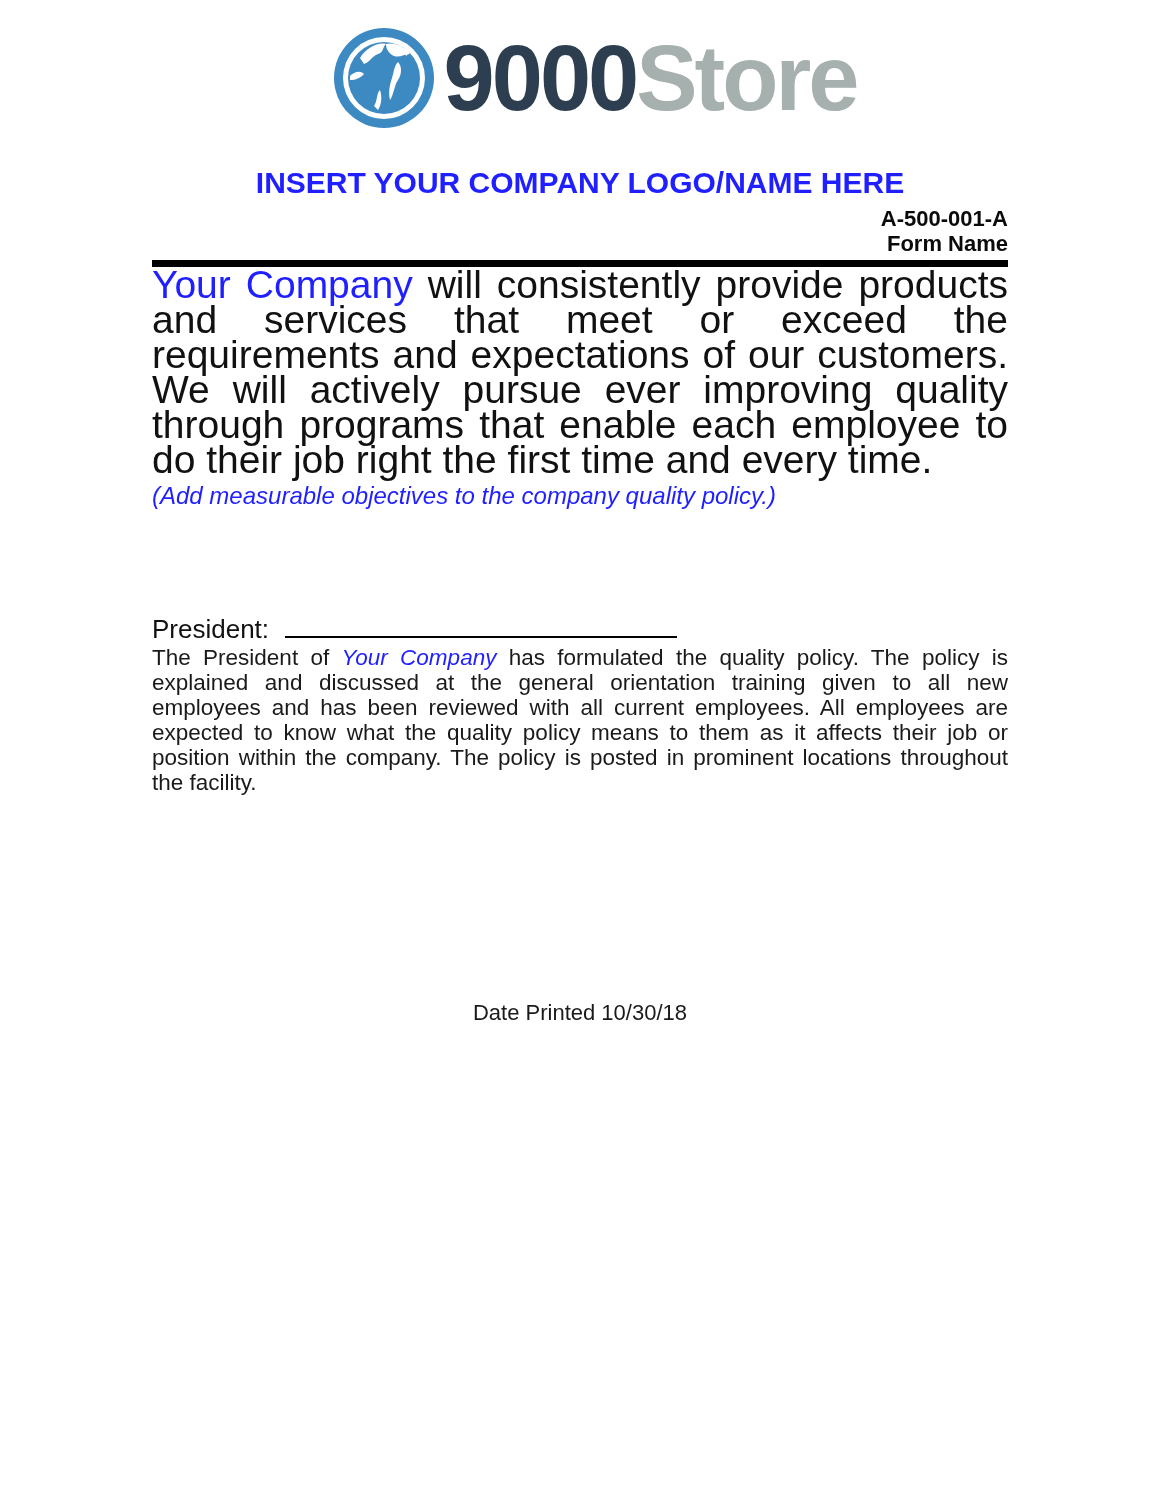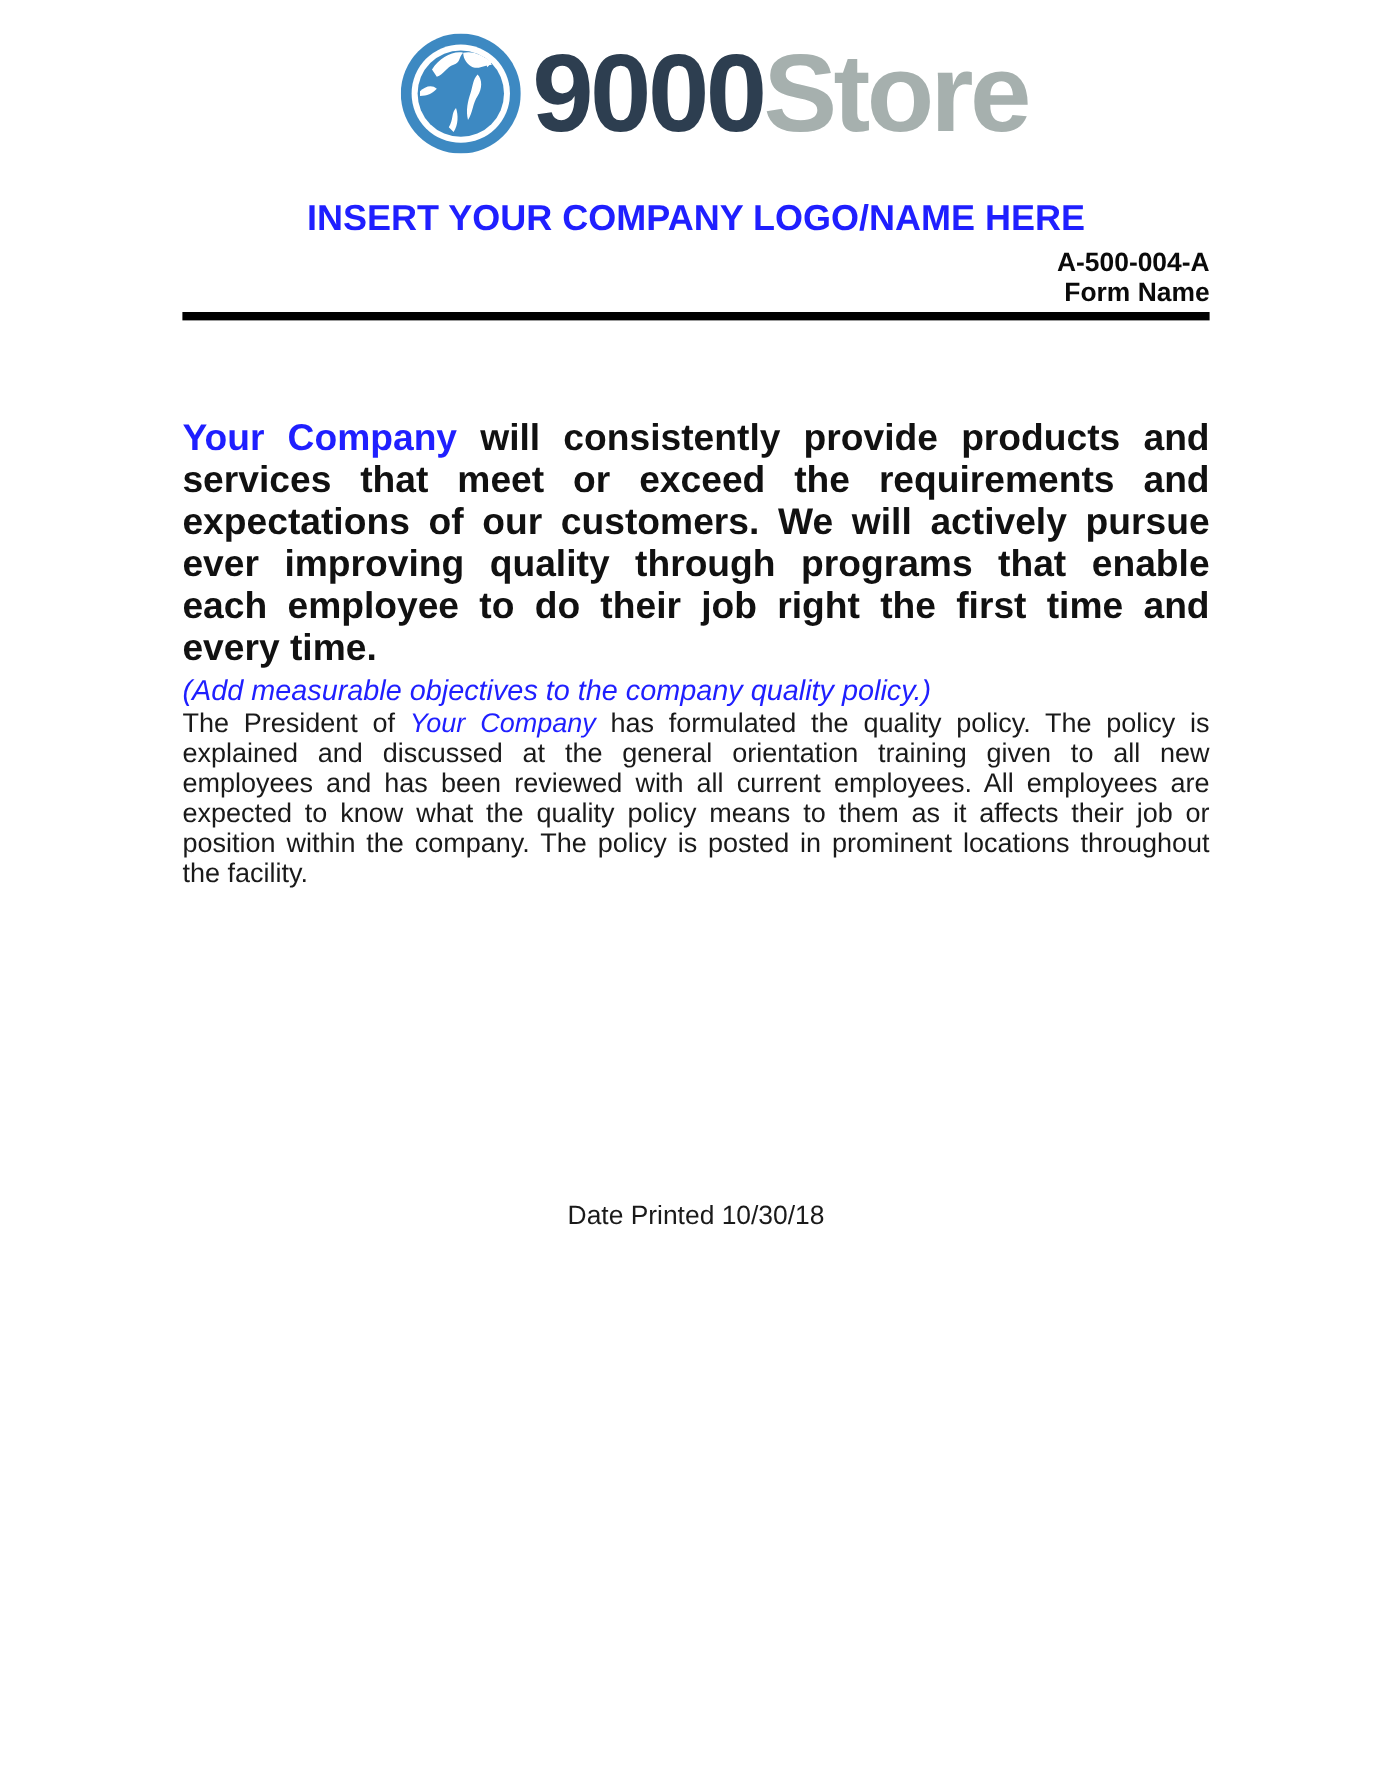--- a/index.html
+++ b/index.html
@@ -65,23 +65,22 @@
     margin-top: 70px;
     text-align: center;
     font-size: 62px;
     font-weight: 700;
     letter-spacing: -1px;
     color: #0a0a0a;
   }
 
   
   .policy-paragraph {
-    margin-top: 80px;
-    font-size: 31px;
-    font-weight: 700;
+    font-size: 39px;
+    font-weight: 400;
     line-height: 35px;
     text-align: justify;
     color: #111111;
   }
   .company-blue { color: #1f1fff; }
   .policy-note {
     margin-top: 5px;
     font-size: 24px;
     font-style: italic;
     color: #1f1fff;
@@ -138,30 +137,33 @@
         <path fill="#ffffff" d="M16 48 C20 44 26 42 30 46 C26 50 22 52 16 52 Z"></path>
         <path fill="#ffffff" d="M40 78 C44 72 42 66 46 62 C48 68 48 76 44 82 Z"></path>
         <path fill="#ffffff" d="M70 20 L76 24 L72 28 Z"></path>
       </svg>
       <div class="logo-text"><span class="logo-dark">9000</span><span class="logo-light">Store</span></div>
     </div>
 
     <div class="company-placeholder">INSERT YOUR COMPANY LOGO/NAME HERE</div>
 
     <div class="doc-meta">
-      <div>A-500-004-A</div>
+      <div>A-500-001-A</div>
       <div>Form Name</div>
     </div>
 
     <div class="rule"></div>
 
 
     <p class="policy-paragraph"><span class="company-blue">Your Company</span><span> will consistently provide products and services that meet or exceed the requirements and expectations of our customers. We will actively pursue ever improving quality through programs that enable each employee to do their job right the first time and every time.</span></p>
 
     <p class="policy-note">(Add measurable objectives to the company quality policy.)</p>
 
+    <div class="signature-row">
+      <span>President:</span><span class="signature-line"></span>
+    </div>
 
     <p class="description-paragraph"><span>The President of </span><span class="company-blue-italic">Your Company</span><span> has formulated the quality policy. The policy is explained and discussed at the general orientation training given to all new employees and has been reviewed with all current employees. All employees are expected to know what the quality policy means to them as it affects their job or position within the company. The policy is posted in prominent locations throughout the facility.</span></p>
 
   </div>
 
   <div class="footer-date">Date Printed 10/30/18</div>
 </div>
 
 </body></html>

